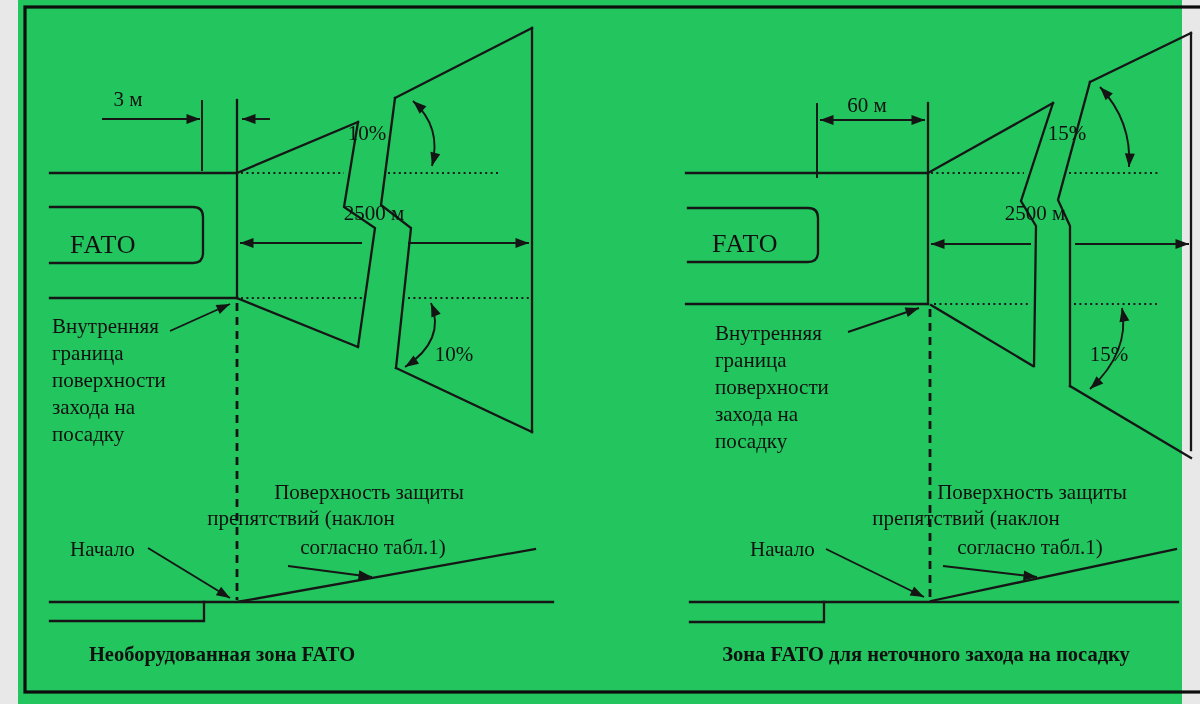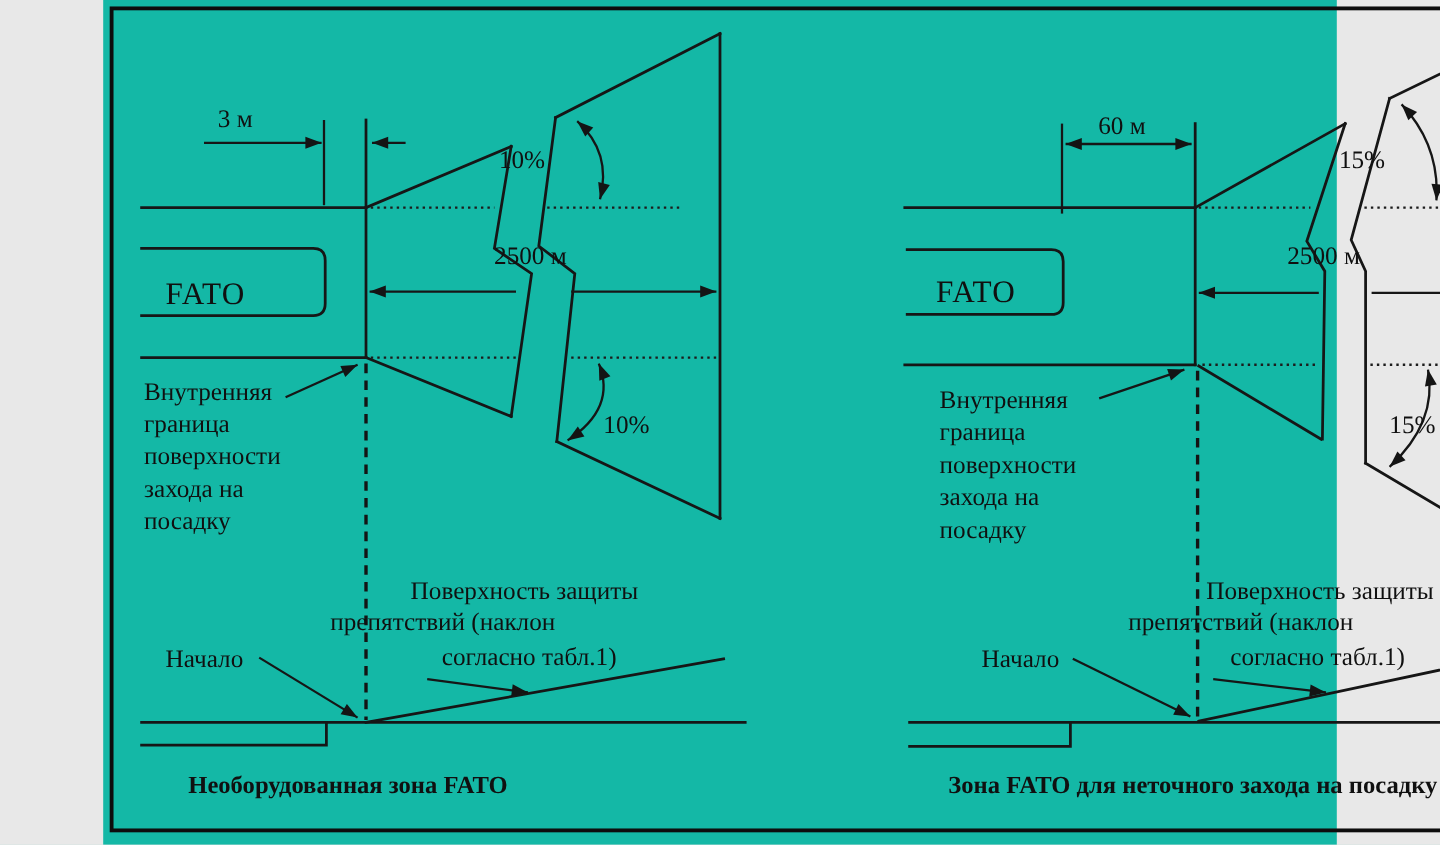--- a/index.html
+++ b/index.html
@@ -1,16 +1,16 @@
 <!DOCTYPE html>
 <html><head>
 <meta charset="utf-8">
 <style>
   html,body{margin:0;padding:0;background:#e8e8e8;}
-  .stage{width:1028px;height:704px;background:#14b8a6;position:relative;margin:0 auto;
+  .stage{width:1164px;height:704px;background:#22c55e;position:relative;margin:0 auto;
          font-family:"Liberation Serif", serif;}
   svg{display:block;}
   .ln{stroke:#161616;stroke-width:2.3;fill:none;stroke-linecap:square;}
   .thin{stroke:#161616;stroke-width:1.9;fill:none;stroke-linecap:butt;}
   .dot{stroke:#1c1c1c;stroke-width:2;fill:none;stroke-dasharray:2 3.4;stroke-linecap:butt;}
   .dash{stroke:#141414;stroke-width:2.8;fill:none;stroke-dasharray:8 6;stroke-linecap:butt;}
   .frame{stroke:#0d0d0d;stroke-width:3.2;fill:none;}
   text{fill:#101010;font-family:"Liberation Serif", serif;font-size:21px;}
   .mid{text-anchor:middle;}
   .fato{font-size:26px;letter-spacing:1px;}

